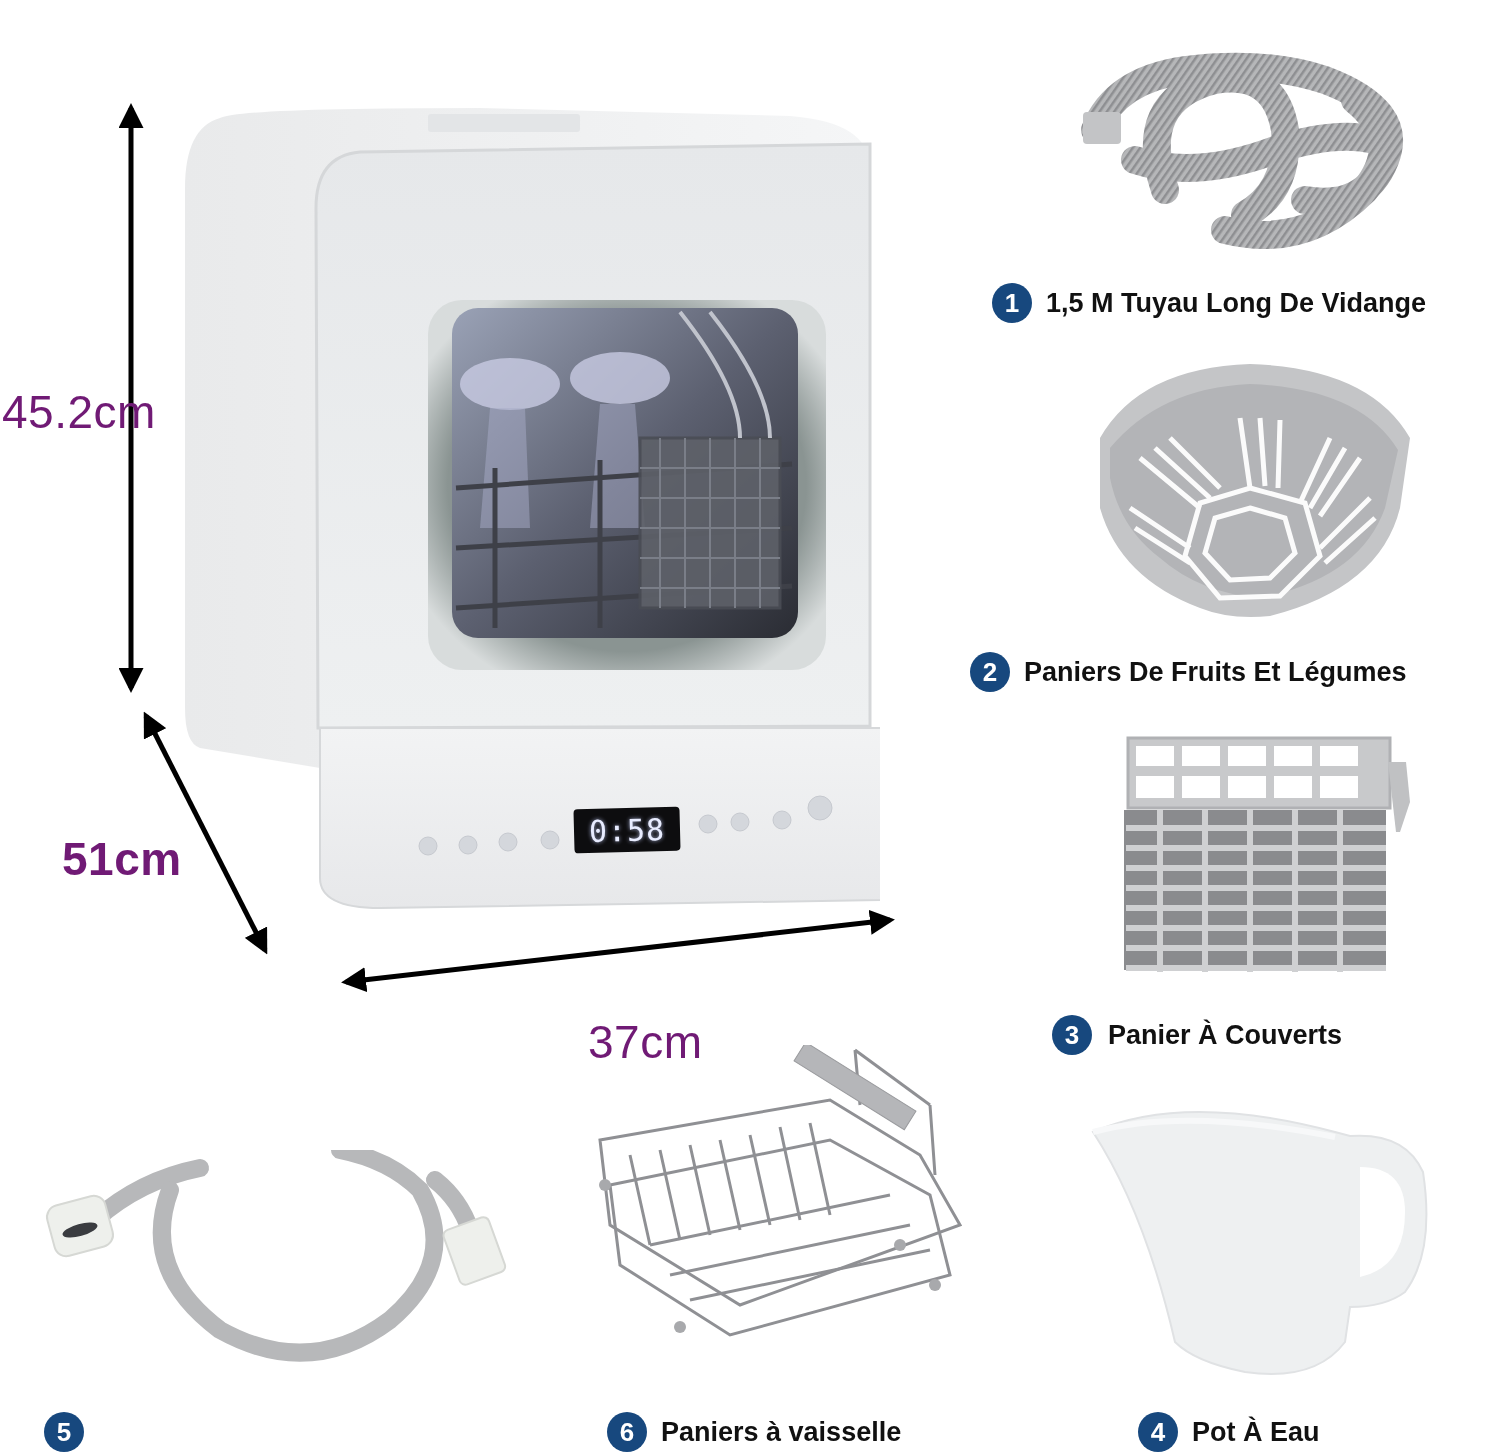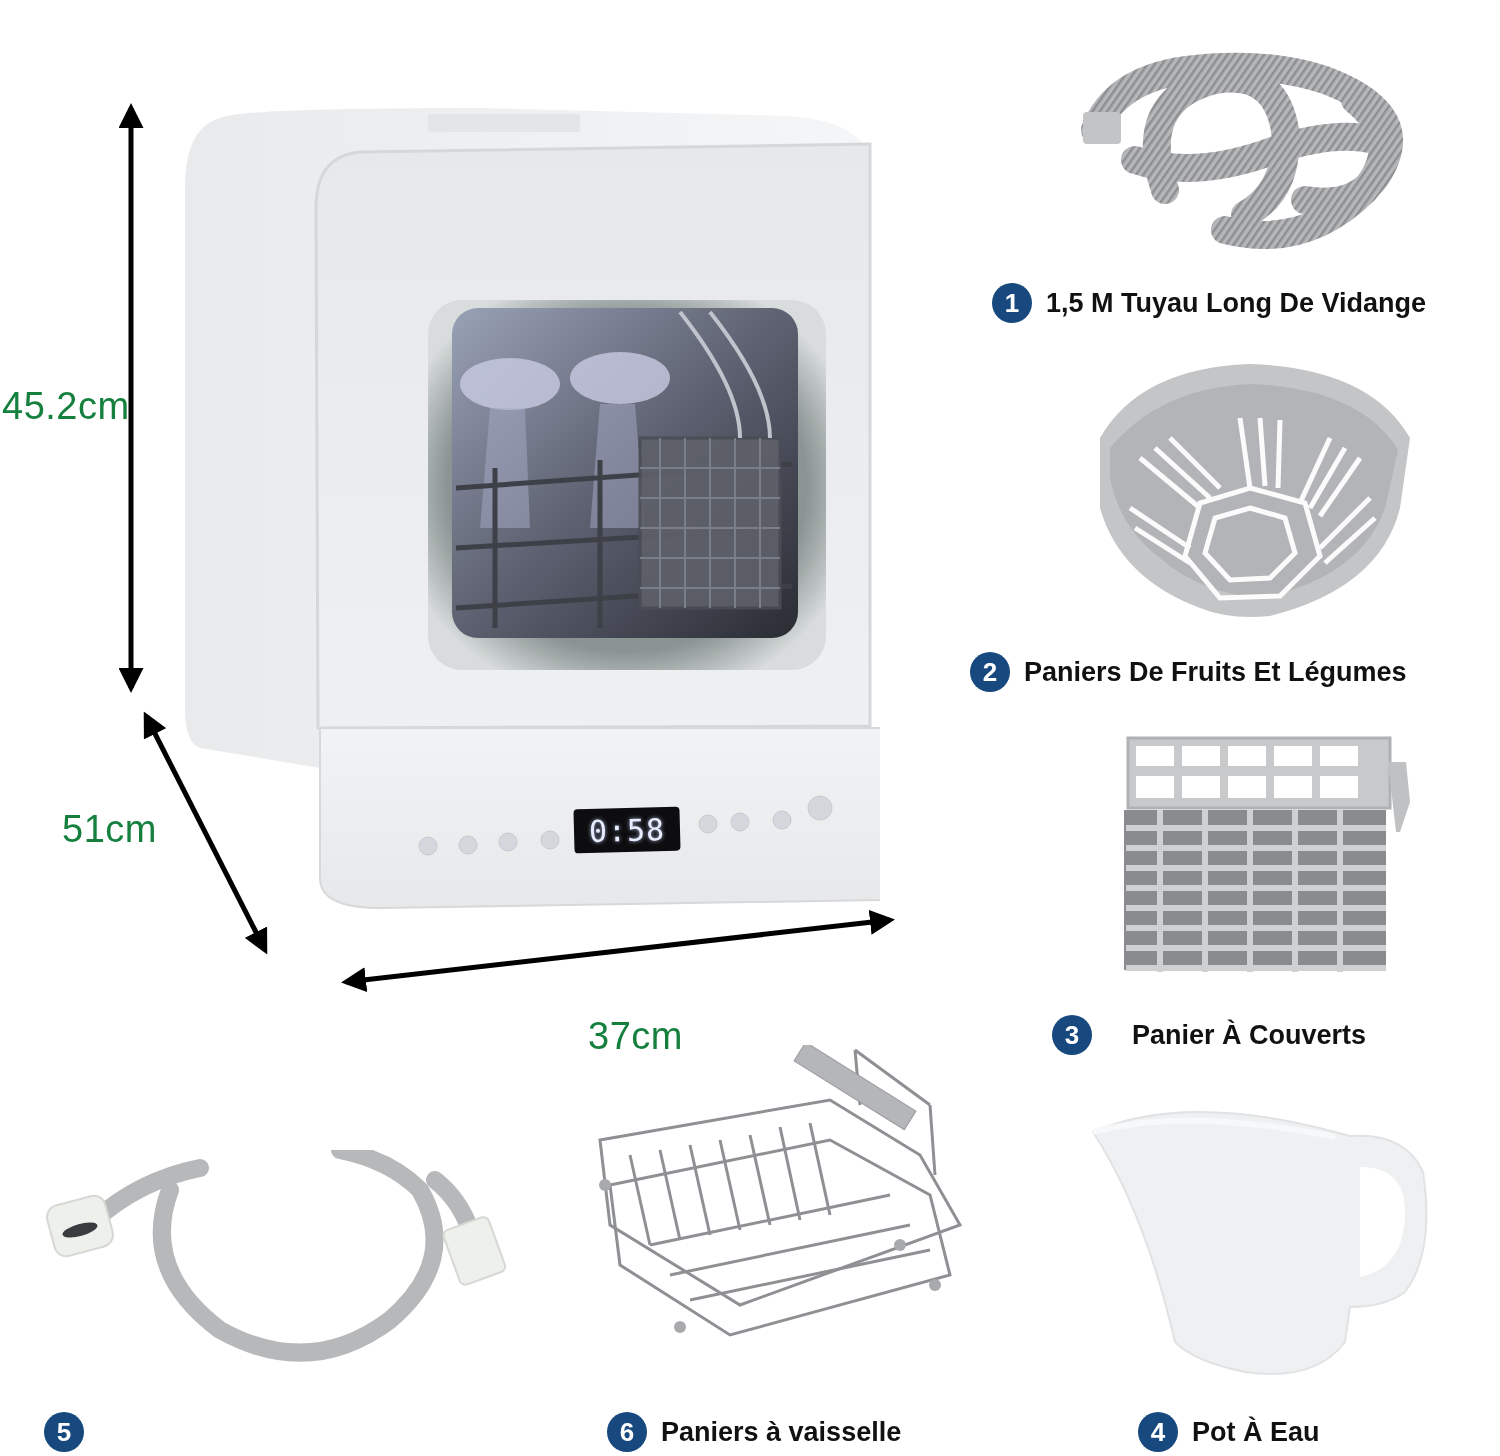--- a/index.html
+++ b/index.html
@@ -1,18 +1,18 @@
 <!DOCTYPE html>
 <html><head>
 <meta charset="utf-8">
 <style>
   html,body{margin:0;padding:0;background:#ffffff;}
   body{width:1500px;height:1456px;position:relative;overflow:hidden;font-family:"Liberation Sans",sans-serif;color:#111;}
   .abs{position:absolute;}
-  .dim-label{position:absolute;font-family:"Liberation Sans",sans-serif;font-size:38px;color:#15803d;letter-spacing:0.5px;text-align:center;}
+  .dim-label{position:absolute;font-family:"Liberation Sans",sans-serif;font-size:46px;color:#701a75;letter-spacing:0.5px;text-align:center;}
   .caption{position:absolute;display:flex;align-items:center;gap:14px;font-family:"Liberation Sans",sans-serif;font-weight:bold;font-size:27px;color:#111;white-space:nowrap;}
   .badge{width:40px;height:40px;border-radius:50%;background:#17487e;color:#fff;display:flex;align-items:center;justify-content:center;font-size:26px;font-weight:bold;flex:0 0 auto;}
   svg{display:block;}
   
   .dw-body{position:absolute;left:180px;top:108px;width:700px;height:832px;}
   .display{position:absolute;left:574px;top:808px;width:106px;height:44px;background:#0d0d0f;border-radius:4px;transform:rotate(-1.5deg);display:flex;align-items:center;justify-content:center;}
   .display span{font-family:"DejaVu Sans Mono",monospace;font-size:30px;color:#e8ecff;letter-spacing:1px;text-shadow:0 0 4px rgba(200,210,255,0.8);}
 </style>
 </head>
 <body>
@@ -25,21 +25,21 @@
   </defs>
 
   <line x1="131" y1="108" x2="131" y2="688" stroke="#000" stroke-width="5" marker-start="url(#ah)" marker-end="url(#ah)"></line>
 
   <line x1="146" y1="716" x2="265" y2="950" stroke="#000" stroke-width="5" marker-start="url(#ah)" marker-end="url(#ah)"></line>
 
   <line x1="346" y1="982" x2="890" y2="920" stroke="#000" stroke-width="5" marker-start="url(#ah)" marker-end="url(#ah)"></line>
 </svg>
 
 <div class="dim-label" style="left:2px;top:385px;">45.2cm</div>
-<div class="dim-label" style="left:62px;top:808px;">51cm</div>
+<div class="dim-label" style="left:62px;top:832px;font-weight:bold;">51cm</div>
 <div class="dim-label" style="left:588px;top:975px;margin-top:40px;">37cm</div>
 
 <div class="dw-body">
   <svg width="700" height="832" viewBox="0 0 700 832">
     <defs>
       <linearGradient id="side" x1="0" x2="1">
         <stop offset="0" stop-color="#e9eaeb"></stop>
           <stop offset="1" stop-color="#f5f6f7"></stop>
       </linearGradient>
       <linearGradient id="front" x1="0" y1="0" x2="0" y2="1">
@@ -186,21 +186,21 @@
     <line x1="40" y1="78" x2="40" y2="240"></line>
       <line x1="85" y1="78" x2="85" y2="240"></line>
     <line x1="130" y1="78" x2="130" y2="240"></line>
       <line x1="175" y1="78" x2="175" y2="240"></line>
     <line x1="220" y1="78" x2="220" y2="240"></line>
   </g>
   <path d="M268,30 L286,30 L290,70 L280,100 L276,100 z" fill="#c0c1c3"></path>
 </svg>
 <div class="caption" style="left:1052px;top:1015px;">
   <span class="badge">3</span>
-  <span style="margin-left:26px;">Panier À Couverts</span>
+  <span style="margin-left:2px;">Panier À Couverts</span>
 </div>
 
 <svg class="abs" style="left:1085px;top:1092px" width="350" height="290" viewBox="0 0 350 290">
   <path d="M8,40 Q100,0 250,40 L265,44 Q320,40 338,80 Q350,160 320,200 Q300,215 265,215 L260,250 Q230,290 160,280 Q110,270 90,250 Q60,120 8,40 z" fill="#eef0f1" stroke="#e0e2e4" stroke-width="2"></path>
   <path d="M275,75 Q320,75 320,120 Q320,175 275,185 z" fill="#ffffff"></path>
   <path d="M8,40 Q100,15 250,45" fill="none" stroke="#f7f8f9" stroke-width="6"></path>
 </svg>
 <div class="caption" style="left:1138px;top:1412px;">
   <span class="badge">4</span>
   <span>Pot À Eau</span>

